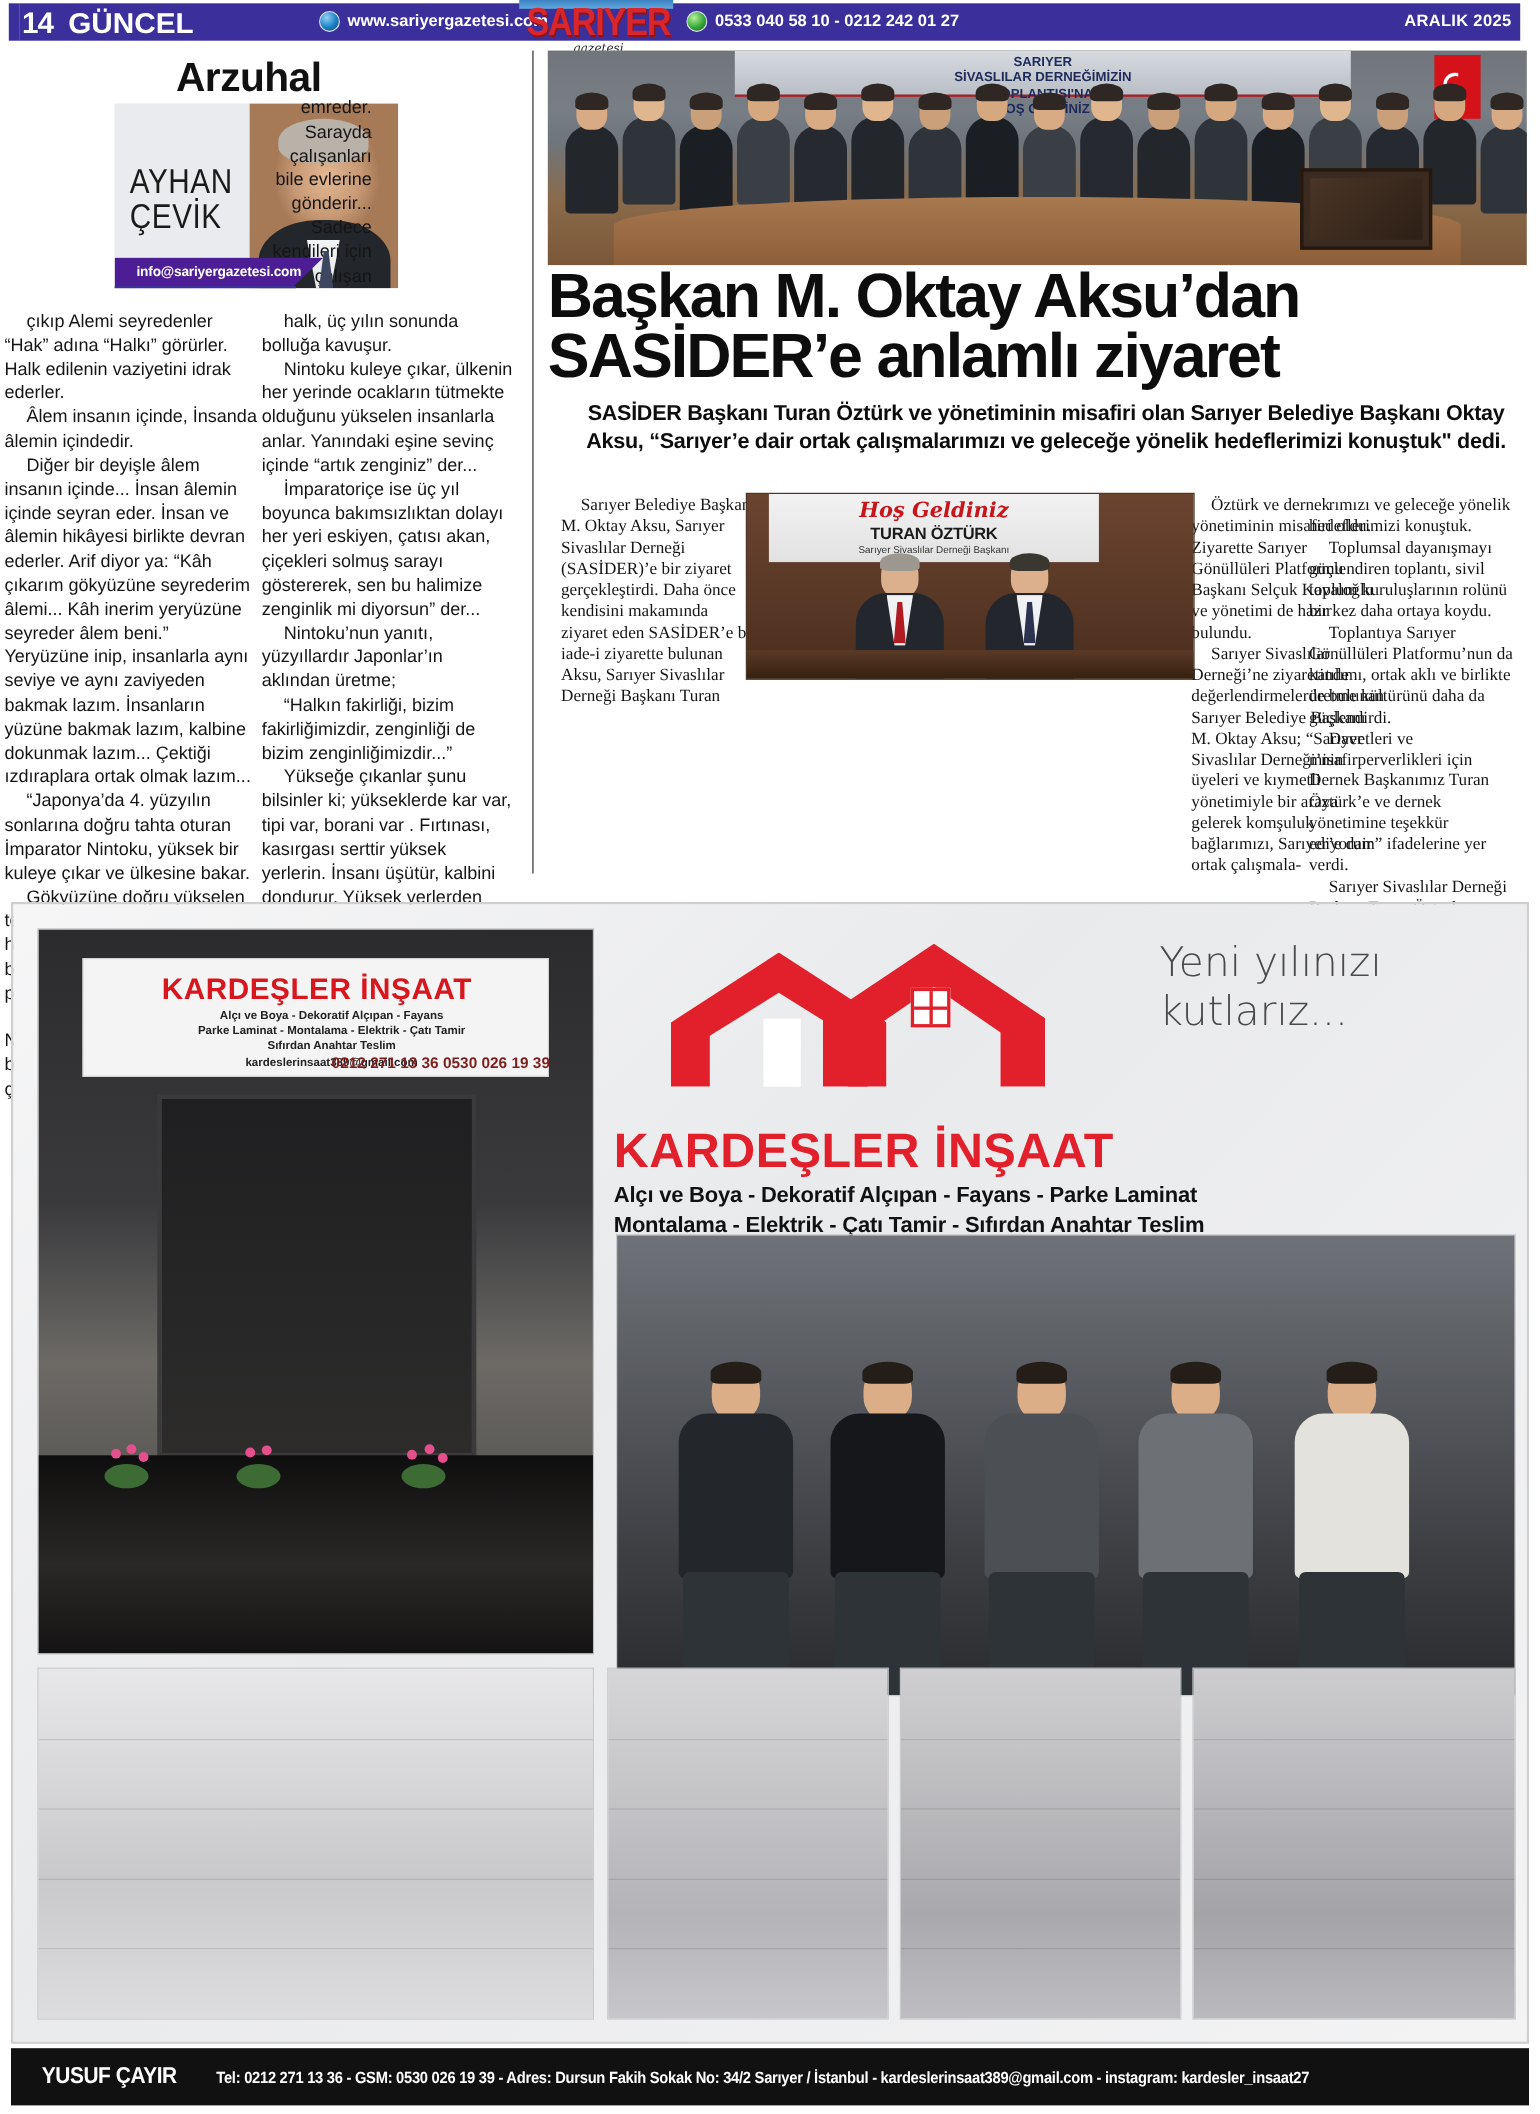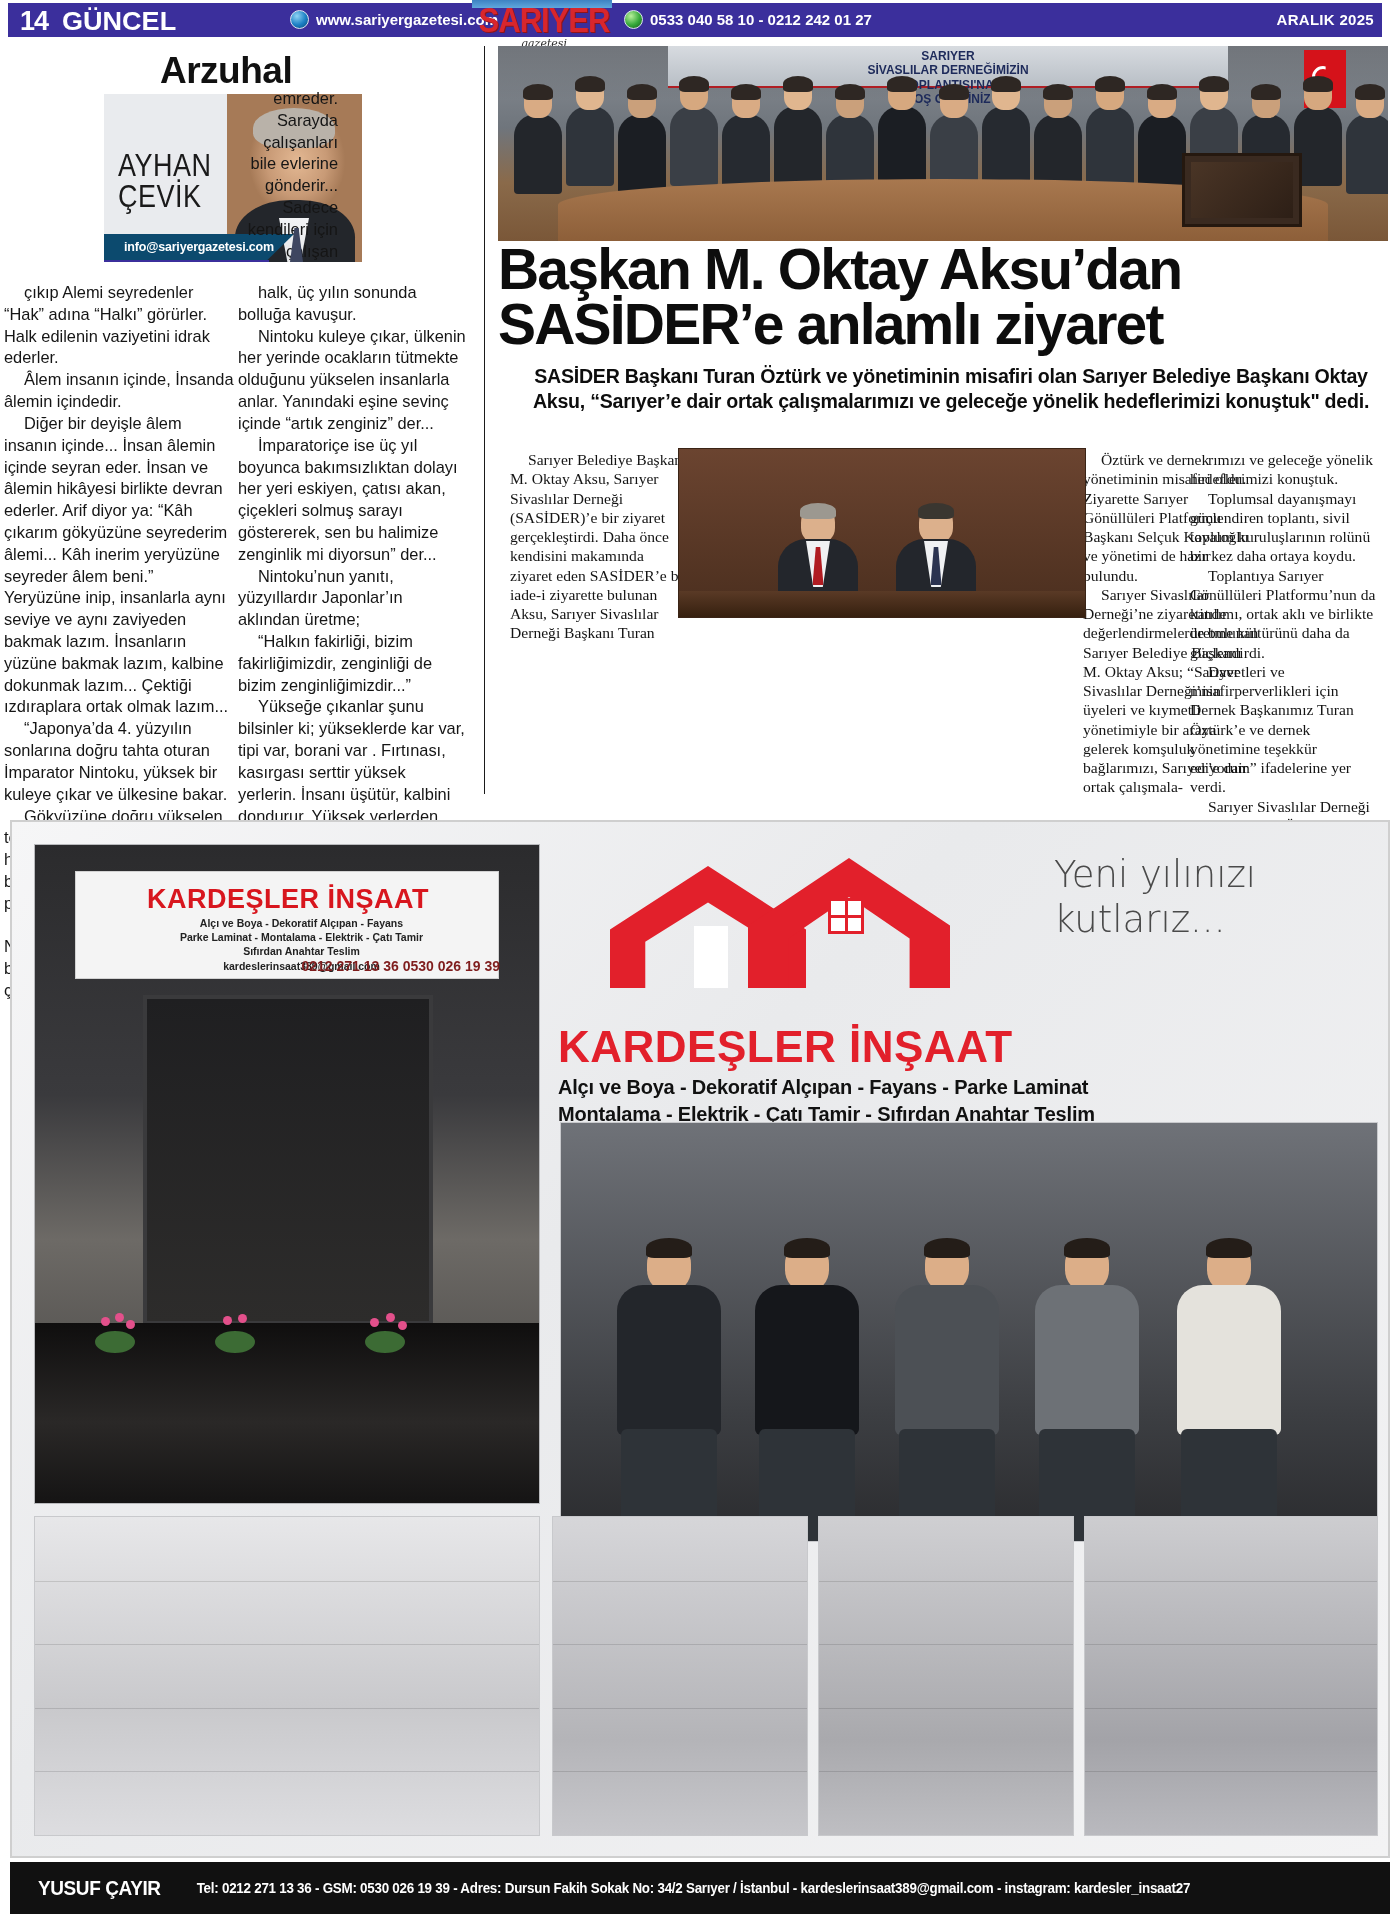--- a/index.html
+++ b/index.html
@@ -130,21 +130,21 @@
     text-align: left;
     font-size: 27px; font-weight: 400; color: #1a1a1a;
     line-height: 1.0;
     font-family: "Liberation Sans Narrow", "Liberation Sans", sans-serif;
     letter-spacing: 0.5px;
     transform: scaleY(1.16);
     transform-origin: left top;
   }
   .op-mail {
     position: absolute; left: 0px; top: 140px; width: 190px; height: 26px;
-    background: #0c4a6e;
+    background: #4c1d95;
     color: #ffffff; font-size: 12.5px; font-weight: 600;
     display: flex; align-items: center; justify-content: center;
     clip-path: polygon(0 0, 100% 0, 86% 100%, 0 100%);
     letter-spacing: -0.2px;
   }
   .op-mail-under {
     position: absolute; left: 0px; top: 166px; width: 165px; height: 3px;
     background: #3b2f9c;
   }
 
@@ -591,20 +591,25 @@
     </div>
   <div class="news-body nb5">
       <p>rımızı ve geleceğe yönelik hedeflerimizi konuştuk.</p>
       <p>Toplumsal dayanışmayı güçlendiren toplantı, sivil toplum kuruluşlarının rolünü bir kez daha ortaya koydu.</p>
       <p>Toplantıya Sarıyer Gönüllüleri Platformu’nun da katılımı, ortak aklı ve birlikte üretme kültürünü daha da güçlendirdi.</p>
       <p>Davetleri ve misafirperverlikleri için Dernek Başkanımız Turan Öztürk’e ve dernek yönetimine teşekkür ediyorum” ifadelerine yer verdi.</p>
       <p>Sarıyer Sivaslılar Derneği Başkanı Turan Öztürk, Sarıyer Belediye Başkanı M. Oktay Aksu’nun ziyaretinden dolayı duydukları memnuniyeti ifade ederek teşekkür etti.</p>
     </div>
 
   <div class="news-inset">
+    <div class="inset-banner">
+      <div class="inset-welcome">Hoş Geldiniz</div>
+      <div class="inset-name">TURAN ÖZTÜRK</div>
+      <div class="inset-sub">Sarıyer Sivaslılar Derneği Başkanı</div>
+    </div>
     <div class="inset-p" style="left:96px;">
       <div class="ihead"></div>
         <div class="ihair"></div>
         <div class="ibody"></div>
       <div class="ishirt"></div>
         <div class="itie"></div>
     </div>
     <div class="inset-p" style="left:214px;">
       <div class="ihead"></div>
         <div class="ihair" style="background:#3a3630;"></div>

